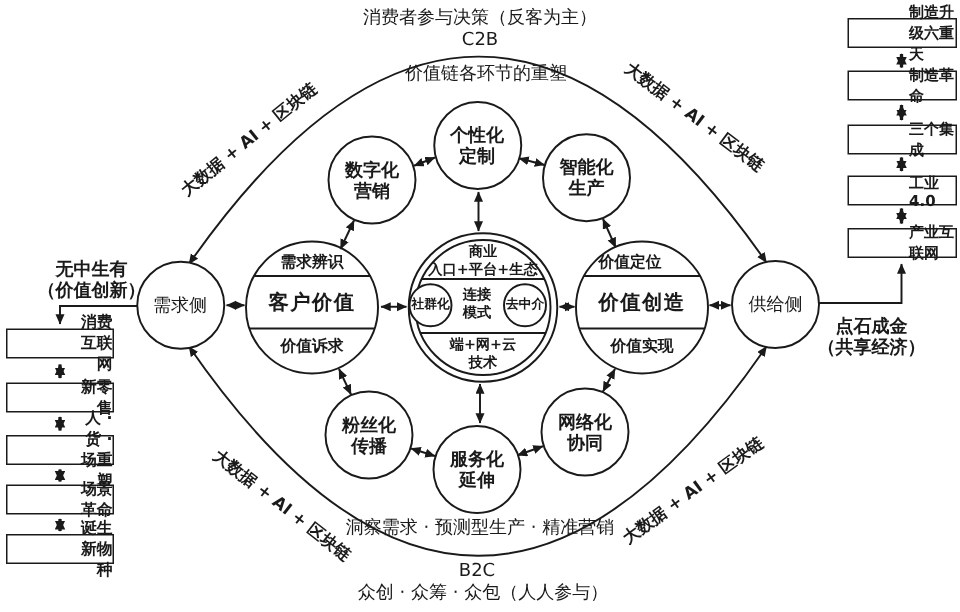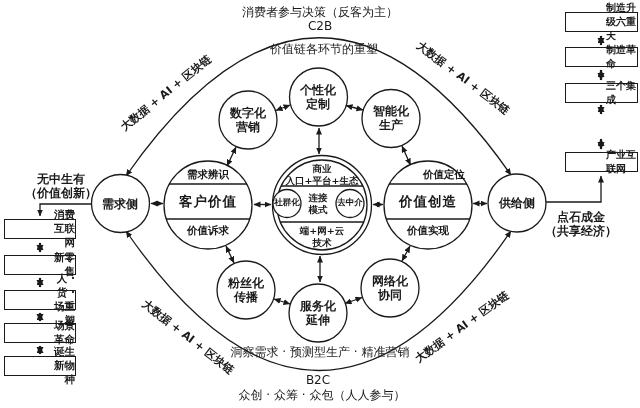--- a/index.html
+++ b/index.html
@@ -5,21 +5,21 @@
   html,body{margin:0;padding:0;background:#fff;font-family:"DejaVu Sans",sans-serif;}
   .stage{position:relative;width:640px;height:408px;background:#fff;overflow:hidden;color:#1a1a1a;}
   svg{position:absolute;left:0;top:0;}
   .lbl{position:absolute;transform:translate(-50%,-50%);white-space:nowrap;text-align:center;color:#1a1a1a;}
   .t12{font-size:12px;font-weight:normal;}
   .t11{font-size:11px;font-weight:bold;}
   .note{font-size:12px;font-weight:bold;line-height:14px;}
   .main-lbl{font-size:13.5px;font-weight:bold;letter-spacing:1px;}
   .sub-lbl{font-size:10.5px;font-weight:600;}
   .node-lbl{font-size:12px;font-weight:600;line-height:14px;}
-  .side-lbl{font-size:12px;font-weight:bold;}
+  .side-lbl{font-size:12px;font-weight:normal;}
   .hub-lbl{font-size:9.5px;font-weight:600;line-height:11.5px;}
   .tiny{font-size:8.5px;font-weight:600;}
   .rot-tl{transform:translate(-50%,-50%) rotate(-39deg);}
   .rot-tr{transform:translate(-50%,-50%) rotate(37deg);}
   .rot-bl{transform:translate(-50%,-50%) rotate(38deg);}
   .rot-br{transform:translate(-50%,-50%) rotate(-36deg);}
   .colbox{position:absolute;border:1.5px solid #1a1a1a;background:#fff;display:flex;align-items:center;justify-content:center;font-weight:bold;box-sizing:border-box;padding-left:40px;}
   .lbox{left:4px;width:72px;height:20px;font-size:10.5px;text-align:right;}
   .rbox{left:565px;width:73px;height:20px;font-size:10px;}
 </style>
@@ -124,21 +124,21 @@
   <div>（共享经济）</div>
 </div>
 
 <div class="lbl side-lbl" style="left:120px;top:204px">需求侧</div>
 <div class="lbl side-lbl" style="left:517px;top:203px">供给侧</div>
 
 <div class="lbl sub-lbl" style="left:208px;top:175px">需求辨识</div>
 <div class="lbl main-lbl" style="left:208px;top:202px">客户价值</div>
 <div class="lbl sub-lbl" style="left:208px;top:231px">价值诉求</div>
 
-<div class="lbl sub-lbl" style="left:444px;top:175px">价值定位</div>
+<div class="lbl sub-lbl" style="left:420px;top:175px">价值定位</div>
 <div class="lbl main-lbl" style="left:428px;top:202px">价值创造</div>
 <div class="lbl sub-lbl" style="left:428px;top:231px">价值实现</div>
 
 <div class="lbl hub-lbl" style="left:322px;top:174px">
   <div>商业</div>
   <div>入口+平台+生态</div>
 </div>
 <div class="lbl tiny" style="left:287px;top:203px">社群化</div>
 <div class="lbl hub-lbl" style="left:318px;top:203px">
   <div>连接</div>
@@ -181,15 +181,16 @@
 
 <div class="colbox lbox" style="top:219px">消费互联网</div>
 <div class="colbox lbox" style="top:255px">新零售</div>
 <div class="colbox lbox" style="top:290px">人 · 货 · 场重塑</div>
 <div class="colbox lbox" style="top:323px">场景革命</div>
 <div class="colbox lbox" style="top:356px">诞生新物种</div>
 
 <div class="colbox rbox" style="top:12px">制造升级六重天</div>
 <div class="colbox rbox" style="top:47px">制造革命</div>
 <div class="colbox rbox" style="top:83px">三个集成</div>
+<div class="colbox rbox" style="top:117px">工业 4.0</div>
 <div class="colbox rbox" style="top:152px">产业互联网</div>
 
 </div>
 
 </body></html>

